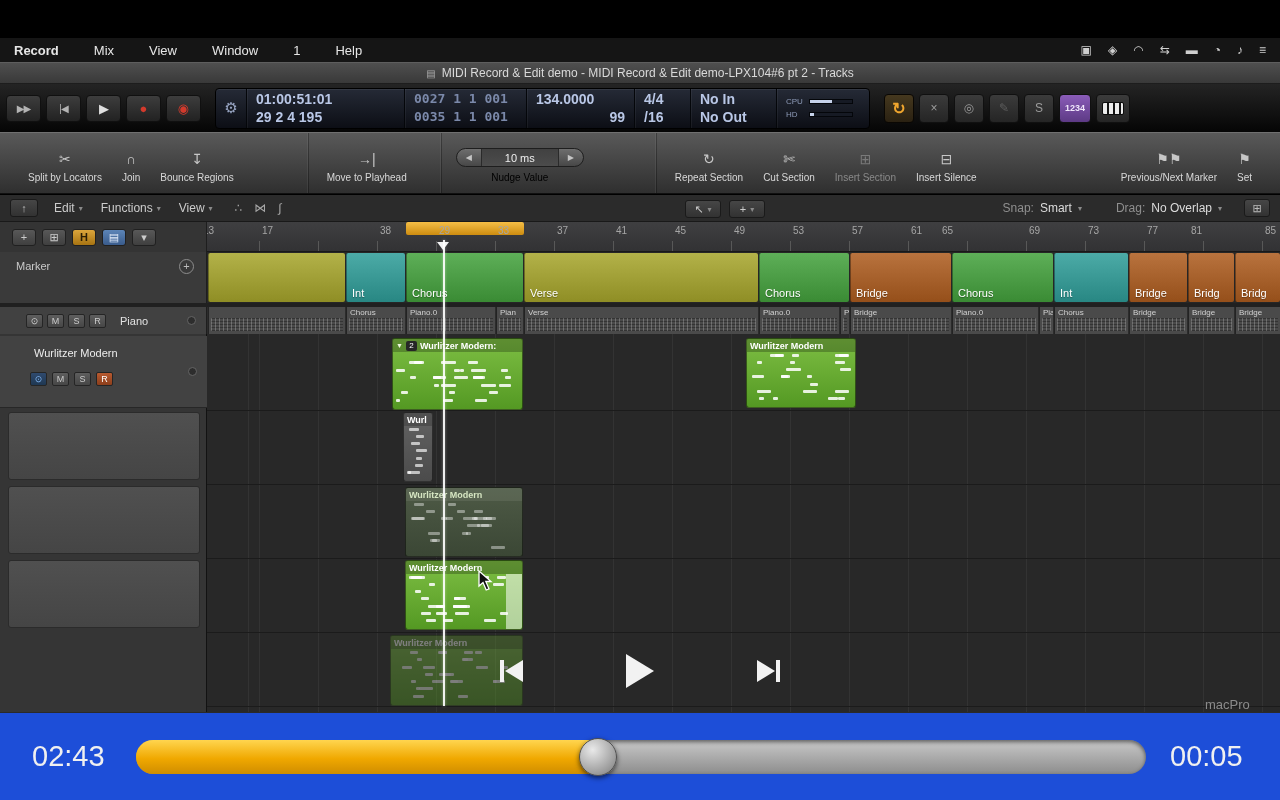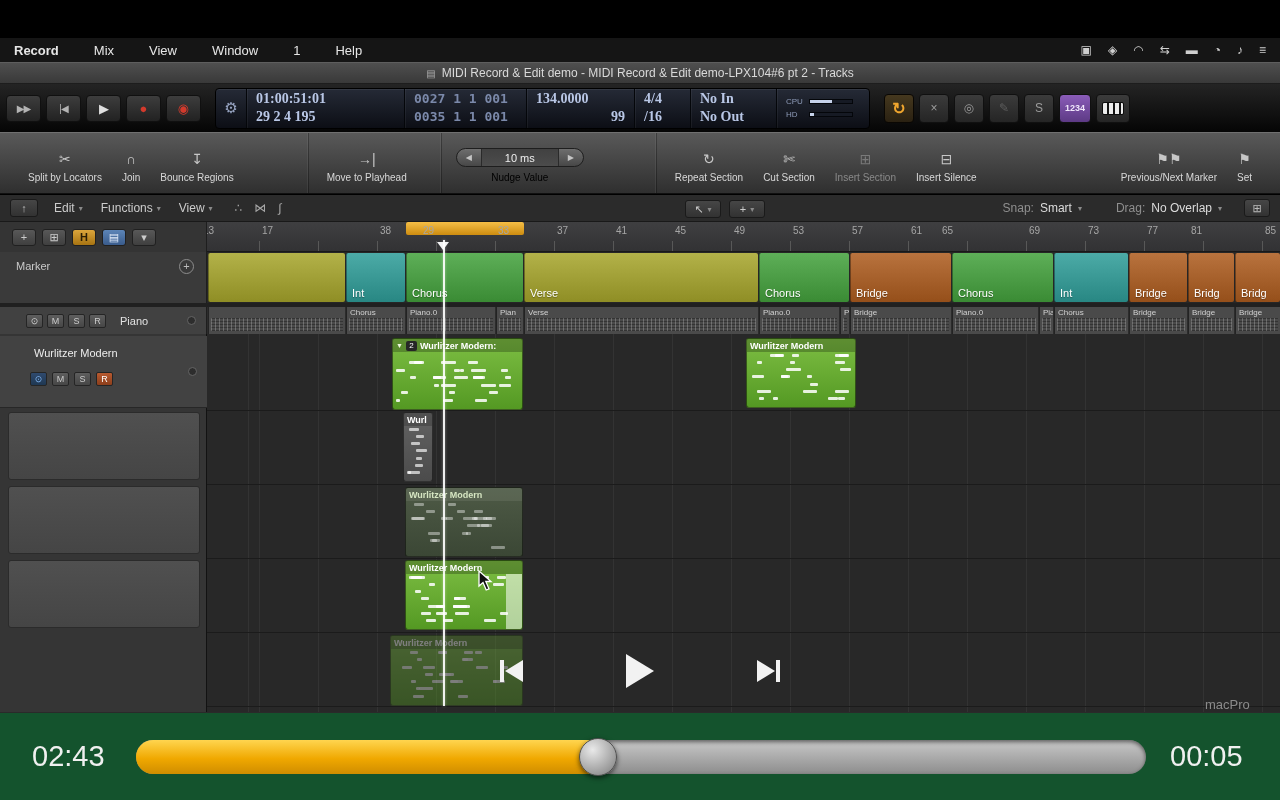--- a/index.html
+++ b/index.html
@@ -23,21 +23,21 @@
 
   
   .transport{position:absolute;left:0;top:84px;width:100%;height:48px;background:linear-gradient(#242424,#050505);display:flex;align-items:center;}
   .transport-left{display:flex;gap:5px;margin-left:6px;}
   .t-btn{width:35px;height:27px;background:linear-gradient(#3d3d3d,#222);border:1px solid #101010;border-radius:4px;color:#b3b3b3;font-size:10px;letter-spacing:-1px;display:flex;align-items:center;justify-content:center;}
   .transport-left .t-btn:nth-child(3){font-size:13px;color:#e0e0e0;}
   .t-btn.red{color:#d23a2c;font-size:13px;letter-spacing:0;}
   .lcd{margin-left:14px;width:655px;height:41px;background:linear-gradient(#252a36,#0c0e15);border:1px solid #000;border-radius:4px;display:flex;box-shadow:inset 0 1px 0 rgba(255,255,255,.07);overflow:hidden;}
   .lcd-sec{display:flex;flex-direction:column;justify-content:center;padding:2px 9px;border-left:1px solid #04060a;box-shadow:inset 1px 0 0 rgba(255,255,255,.05);}
   .lcd-gear{display:flex;align-items:center;justify-content:center;width:30px;color:#97a4c2;font-size:15px;border-left:none;box-shadow:none;}
-  .lcd-big{color:#b9c7e6;font-family:Liberation Serif, serif;font-size:14px;font-weight:bold;line-height:18px;white-space:pre;}
+  .lcd-big{color:#b9c7e6;font-family:Liberation Sans, sans-serif;font-size:14px;font-weight:bold;line-height:18px;white-space:pre;}
   .lcd-dim{color:#7b89aa;font-family:"DejaVu Sans Mono",monospace;font-size:13px;font-weight:bold;line-height:18px;white-space:pre;}
   .lcd-time{width:158px;}
   .lcd-cycle{width:122px;}
   .lcd-tempo{width:108px;}
   .lcd-tempo .right{text-align:right;}
   .lcd-sig{width:56px;}
   .lcd-io{width:86px;}
   .lcd-meters{width:88px;gap:4px;}
   .meter-row{display:flex;align-items:center;gap:5px;}
   .meter-row span{color:#8e9bb8;font-size:8px;width:18px;}
@@ -155,21 +155,21 @@
   .vc-play{width:0;height:0;border-top:17px solid transparent;border-bottom:17px solid transparent;border-left:28px solid #f2f2f2;}
   .vc-skip{display:flex;align-items:center;gap:1px;}
   .vc-skip .tri{width:0;height:0;border-top:11px solid transparent;border-bottom:11px solid transparent;}
   .vc-skip.prev .tri{border-right:18px solid #f2f2f2;}
   .vc-skip.next .tri{border-left:18px solid #f2f2f2;}
   .vc-skip .vbar{width:4px;height:22px;background:#f2f2f2;}
 
   .watermark{position:absolute;left:1205px;top:697px;font-size:13px;color:#8b8b8b;z-index:41;white-space:nowrap;}
 
   
-  .bottombar{position:absolute;left:0;top:712px;width:100%;height:88px;background:#14532d;border-top:1px solid #2a2a2a;display:flex;align-items:center;z-index:60;}
+  .bottombar{position:absolute;left:0;top:712px;width:100%;height:88px;background:#1d4ed8;border-top:1px solid #2a2a2a;display:flex;align-items:center;z-index:60;}
   .time-elapsed{margin-left:32px;width:92px;font-size:29px;color:#f0f0f0;}
   .progress{position:relative;margin-left:12px;width:1010px;height:34px;border-radius:17px;background:linear-gradient(#c9c9c9,#8d8d8d);box-shadow:inset 0 2px 4px rgba(0,0,0,.55);}
   .progress-fill{position:absolute;left:0;top:0;height:100%;border-radius:17px 0 0 17px;background:linear-gradient(#ffd54f,#f0a800 55%,#cf8d00);}
   .progress-thumb{position:absolute;top:-2px;width:38px;height:38px;border-radius:50%;background:radial-gradient(circle at 35% 30%,#e9e9e9,#9c9c9c 70%,#787878);border:1px solid #4f4f4f;box-shadow:0 2px 5px rgba(0,0,0,.6);}
   .time-remaining{margin-left:24px;font-size:29px;color:#f0f0f0;}
 </style>
 </head>
 <body>
 
 <div class="app">
@@ -376,21 +376,21 @@
       <div class="cycle-band"></div>
       <div class="playhead-cap"></div>
     <div class="ruler-num" style="left: -4px;">13</div>
         <div class="ruler-tick" style="left: 52px;"></div>
         <div class="ruler-num" style="left: 55px;">17</div>
         <div class="ruler-tick" style="left: 111px;"></div>
         <div class="ruler-num" style="left: 114px; margin-top: 36px;">21</div>
         <div class="ruler-tick" style="left: 170px;"></div>
         <div class="ruler-num" style="left: 173px;">38</div>
         <div class="ruler-tick" style="left: 229px;"></div>
-        <div class="ruler-num" style="left: 216px;">29</div>
+        <div class="ruler-num" style="left: 232px;">29</div>
         <div class="ruler-tick" style="left: 288px;"></div>
         <div class="ruler-num" style="left: 291px;">33</div>
         <div class="ruler-tick" style="left: 347px;"></div>
         <div class="ruler-num" style="left: 350px;">37</div>
         <div class="ruler-tick" style="left: 406px;"></div>
         <div class="ruler-num" style="left: 409px;">41</div>
         <div class="ruler-tick" style="left: 465px;"></div>
         <div class="ruler-num" style="left: 468px;">45</div>
         <div class="ruler-tick" style="left: 524px;"></div>
         <div class="ruler-num" style="left: 527px;">49</div>

